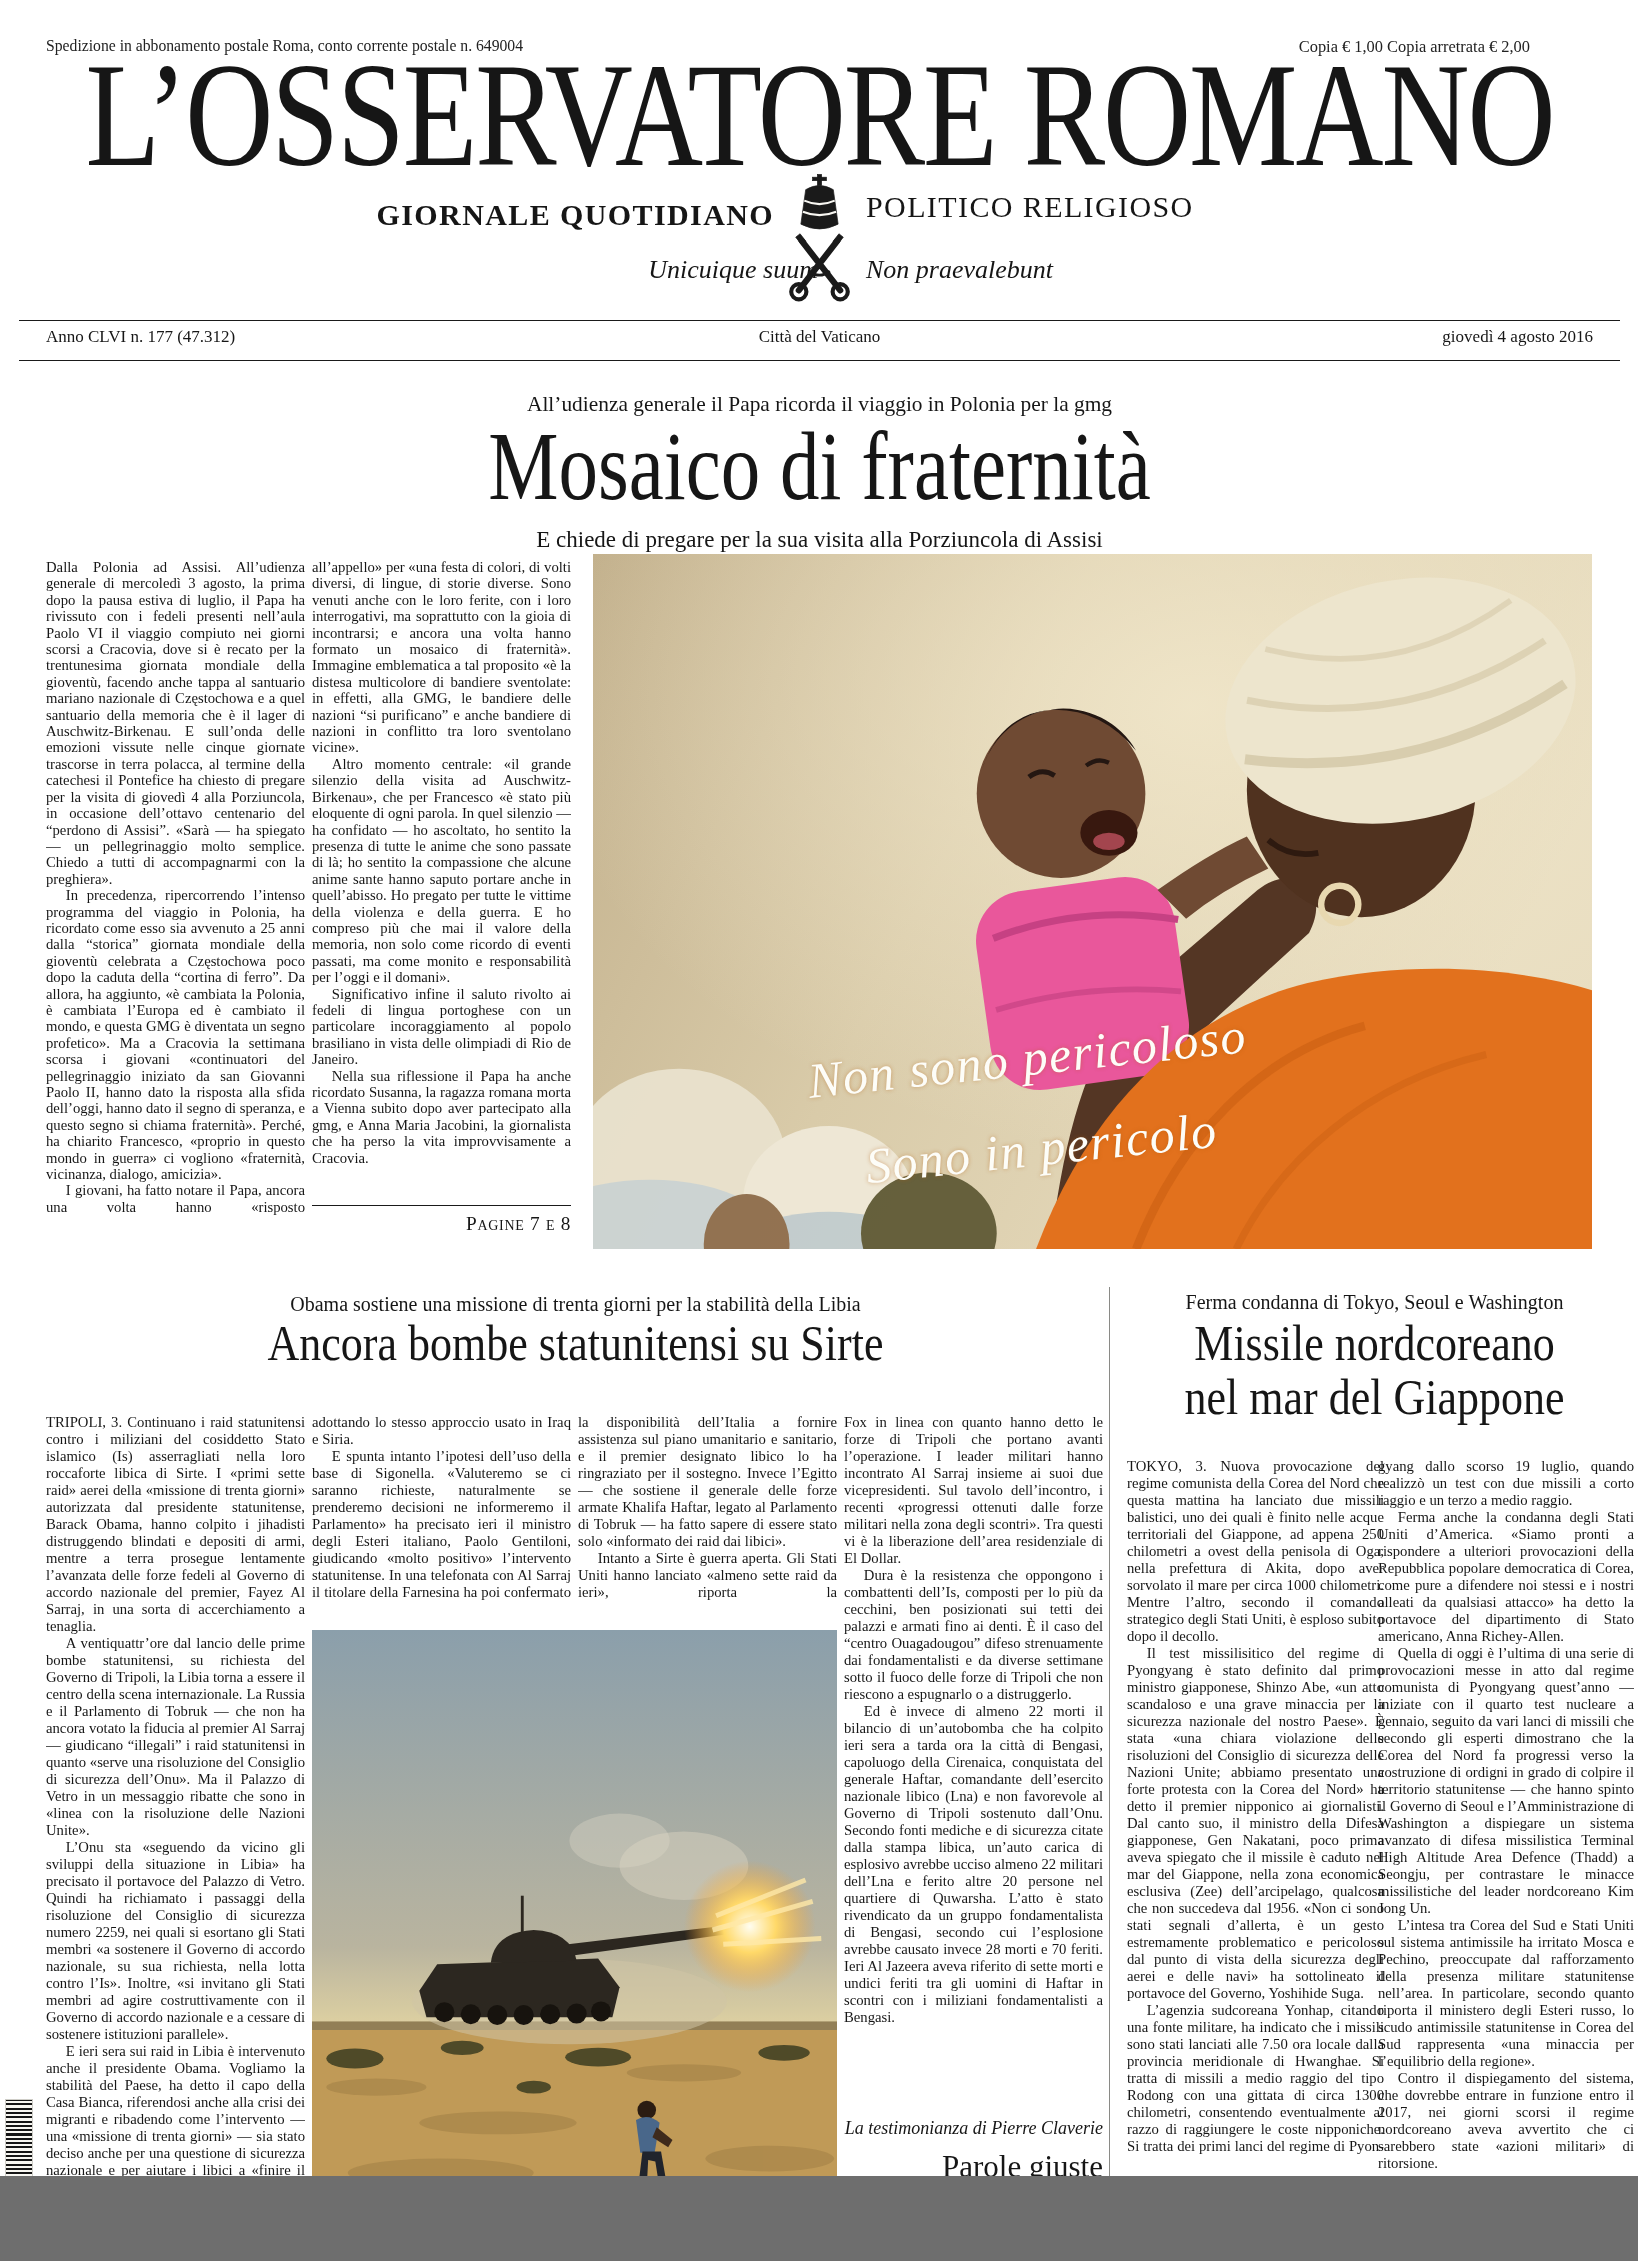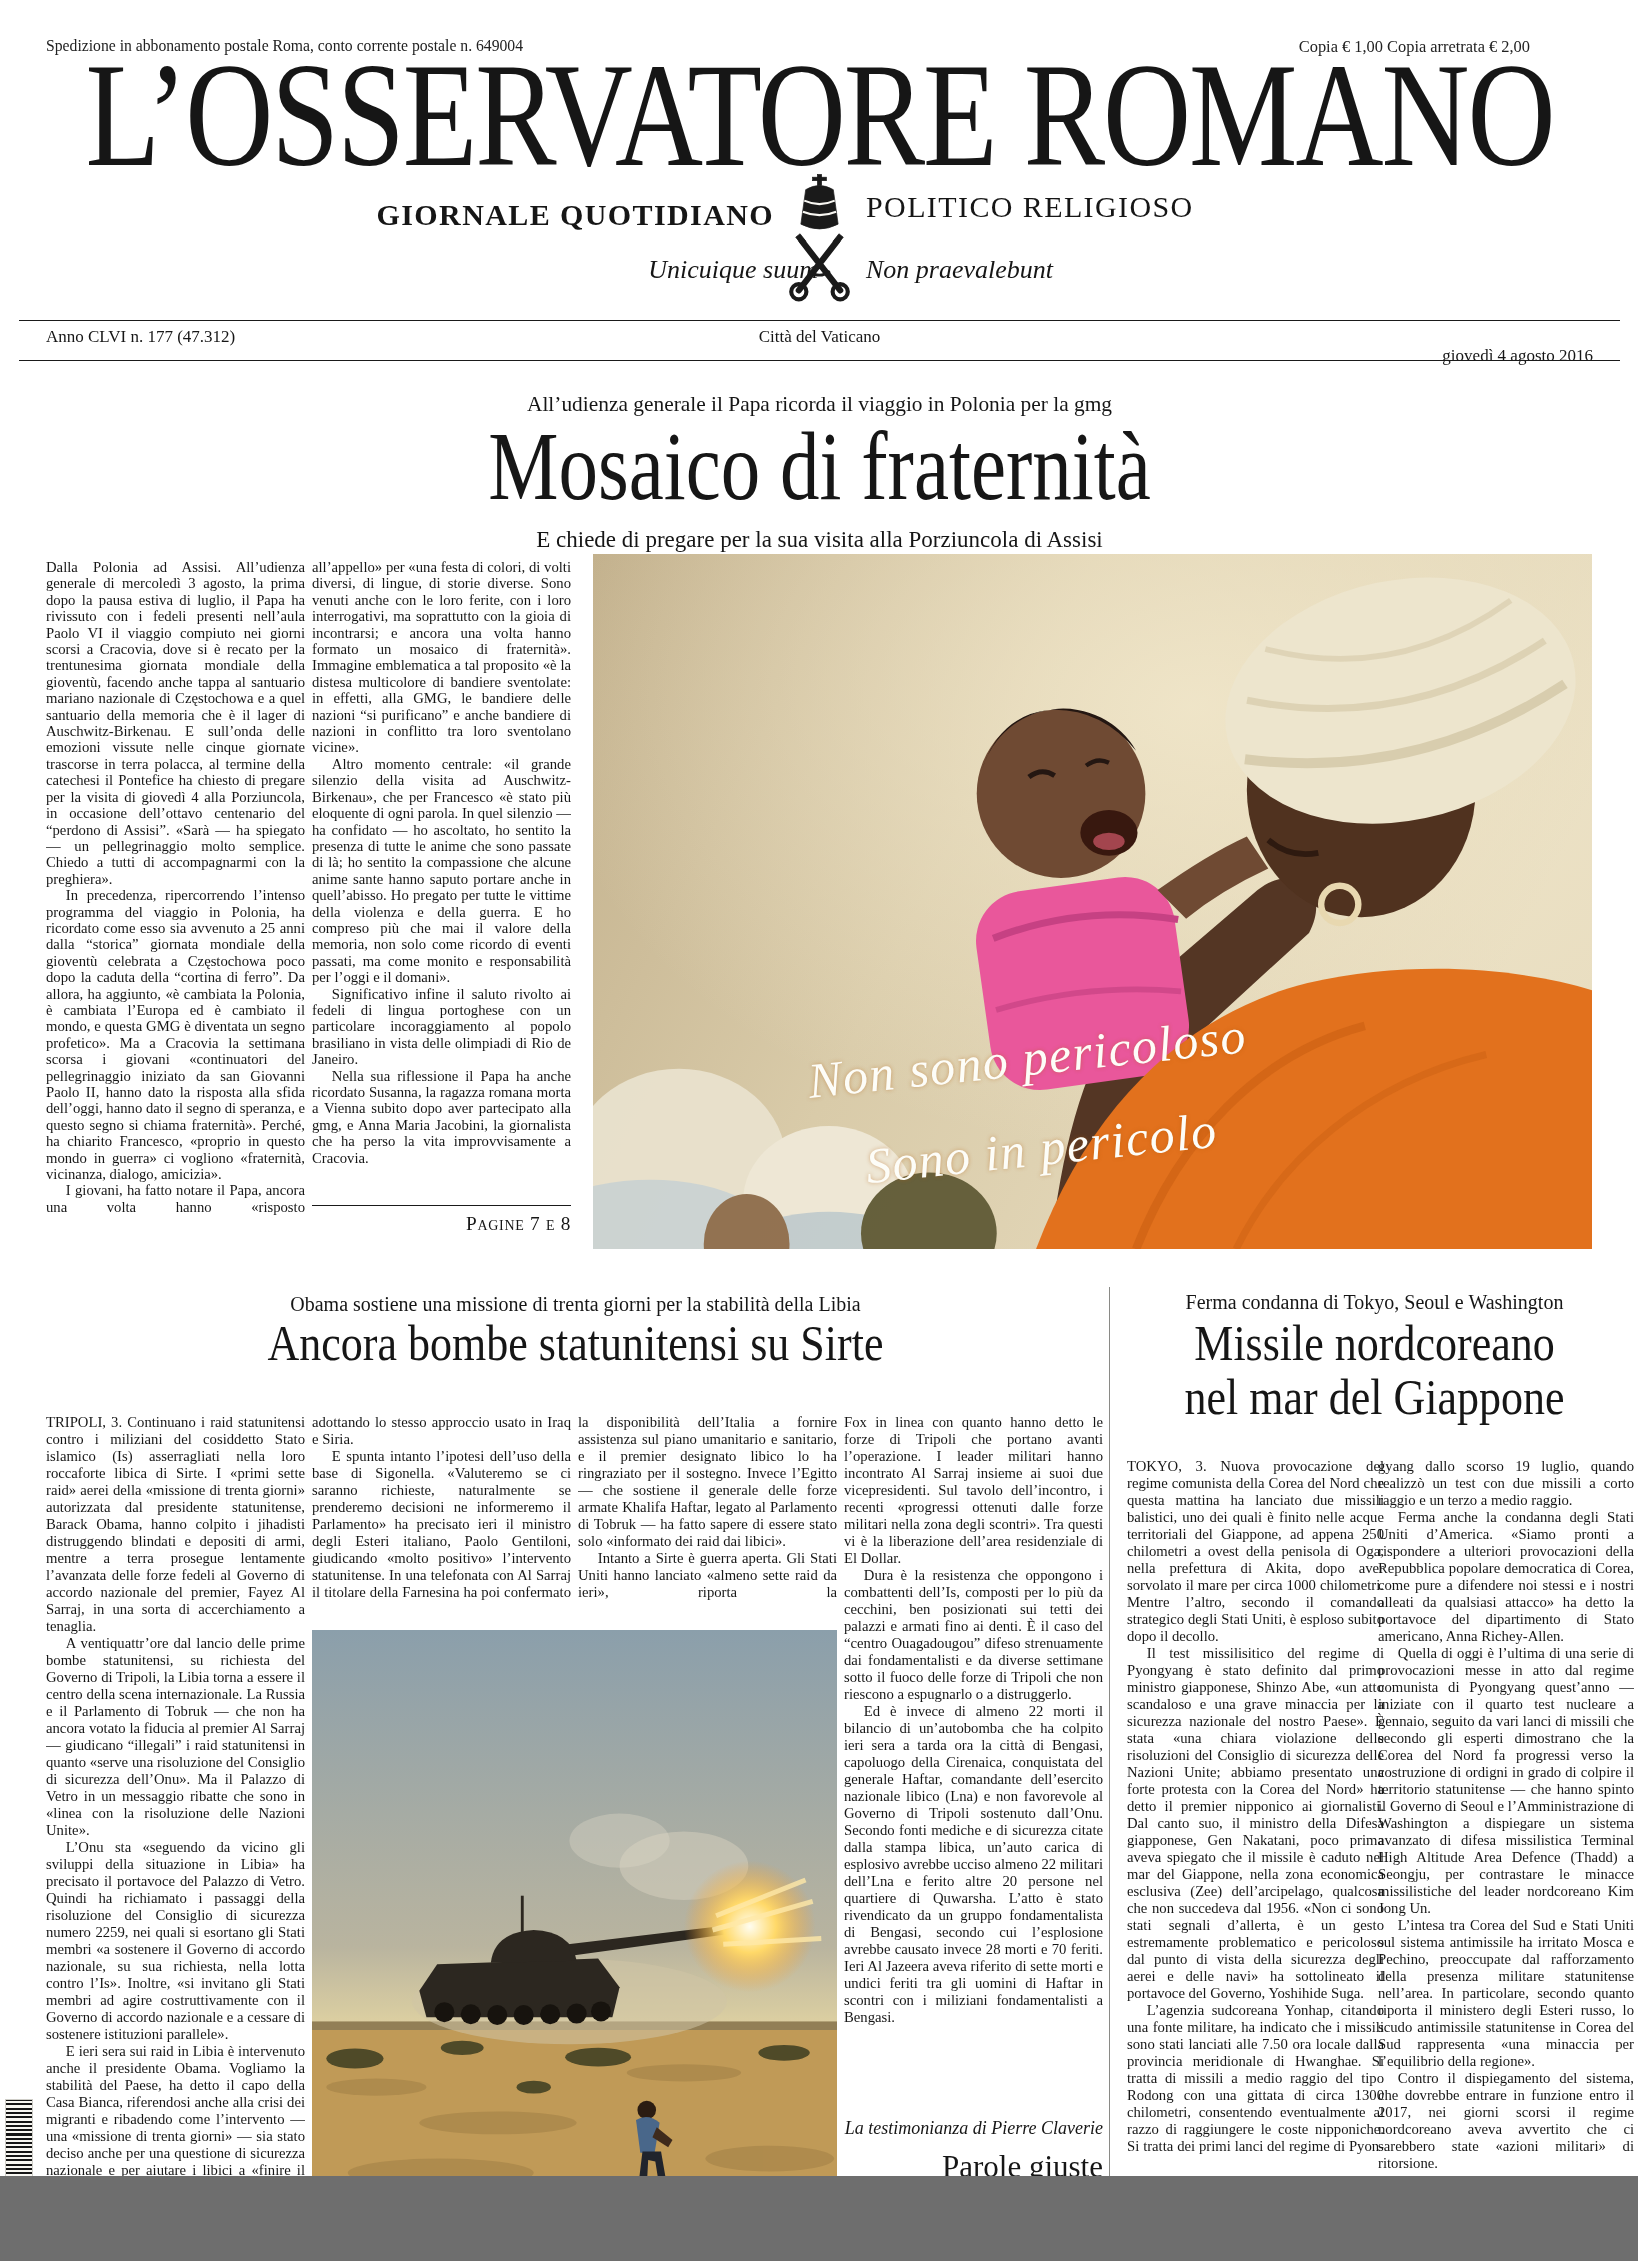--- a/index.html
+++ b/index.html
@@ -83,21 +83,21 @@
         <rect x="70" y="90" width="14" height="8" transform="rotate(-52 77 94)"></rect>
         <rect x="16" y="90" width="14" height="8" transform="rotate(52 23 94)"></rect>
         <path d="M35 140 Q50 152 65 140" fill="none" stroke-width="4"></path>
       </g>
     </svg>
   </div>
 
   <div class="abs rule" style="top:320px;"></div>
   <div class="abs dateline" style="left:46px;top:327px;">Anno CLVI n. 177 (47.312)</div>
   <div class="abs dateline" style="left:0;right:0;top:327px;text-align:center;">Città del Vaticano</div>
-  <div class="abs dateline" style="right:46px;top:346px;">giovedì 4 agosto 2016</div>
+  <div class="abs dateline" style="right:46px;top:327px;">giovedì 4 agosto 2016</div>
   <div class="abs rule" style="top:360px;"></div>
 
   <div class="abs kicker" style="left:0;right:0;top:392px;">All’udienza generale il Papa ricorda il viaggio in Polonia per la gmg</div>
   <div class="abs headline-main" style="top:418px;">Mosaico di fraternità</div>
   <div class="abs subhead" style="top:527px;">E chiede di pregare per la sua visita alla Porziuncola di Assisi</div>
 
   <div class="body-col lead-col" style="left:46px;top:559px;width:259px;height:691px;">
     <p class="first runover">Dalla Polonia ad Assisi. All’udienza generale di mercoledì 3 agosto, la prima dopo la pausa estiva di luglio, il Papa ha rivissuto con i fedeli presenti nell’aula Paolo VI il viaggio compiuto nei giorni scorsi a Cracovia, dove si è recato per la trentunesima giornata mondiale della gioventù, facendo anche tappa al santuario mariano nazionale di Częstochowa e a quel santuario della memoria che è il lager di Auschwitz-Birkenau. E sull’onda delle emozioni vissute nelle cinque giornate trascorse in terra polacca, al termine della catechesi il Pontefice ha chiesto di pregare per la visita di giovedì 4 alla Porziuncola, in occasione dell’ottavo centenario del “perdono di Assisi”. «Sarà — ha spiegato — un pellegrinaggio molto semplice. Chiedo a tutti di accompagnarmi con la preghiera».</p>
     <p>In precedenza, ripercorrendo l’intenso programma del viaggio in Polonia, ha ricordato come esso sia avvenuto a 25 anni dalla “storica” giornata mondiale della gioventù celebrata a Częstochowa poco dopo la caduta della “cortina di ferro”. Da allora, ha aggiunto, «è cambiata la Polonia, è cambiata l’Europa ed è cambiato il mondo, e questa GMG è diventata un segno profetico». Ma a Cracovia la settimana scorsa i giovani «continuatori del pellegrinaggio iniziato da san Giovanni Paolo II, hanno dato la risposta alla sfida dell’oggi, hanno dato il segno di speranza, e questo segno si chiama fraternità». Perché, ha chiarito Francesco, «proprio in questo mondo in guerra» ci vogliono «fraternità, vicinanza, dialogo, amicizia».</p>
     <p class="runover">I giovani, ha fatto notare il Papa, ancora una volta hanno «risposto</p>

